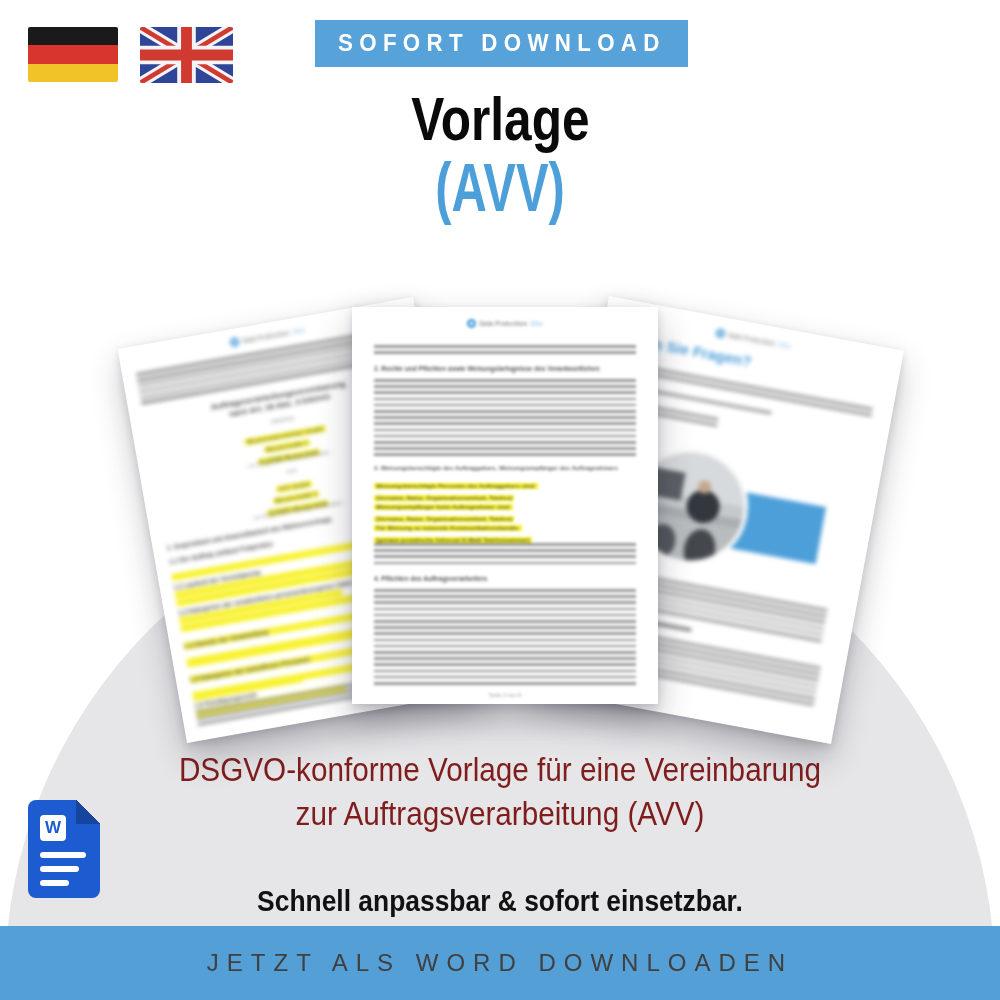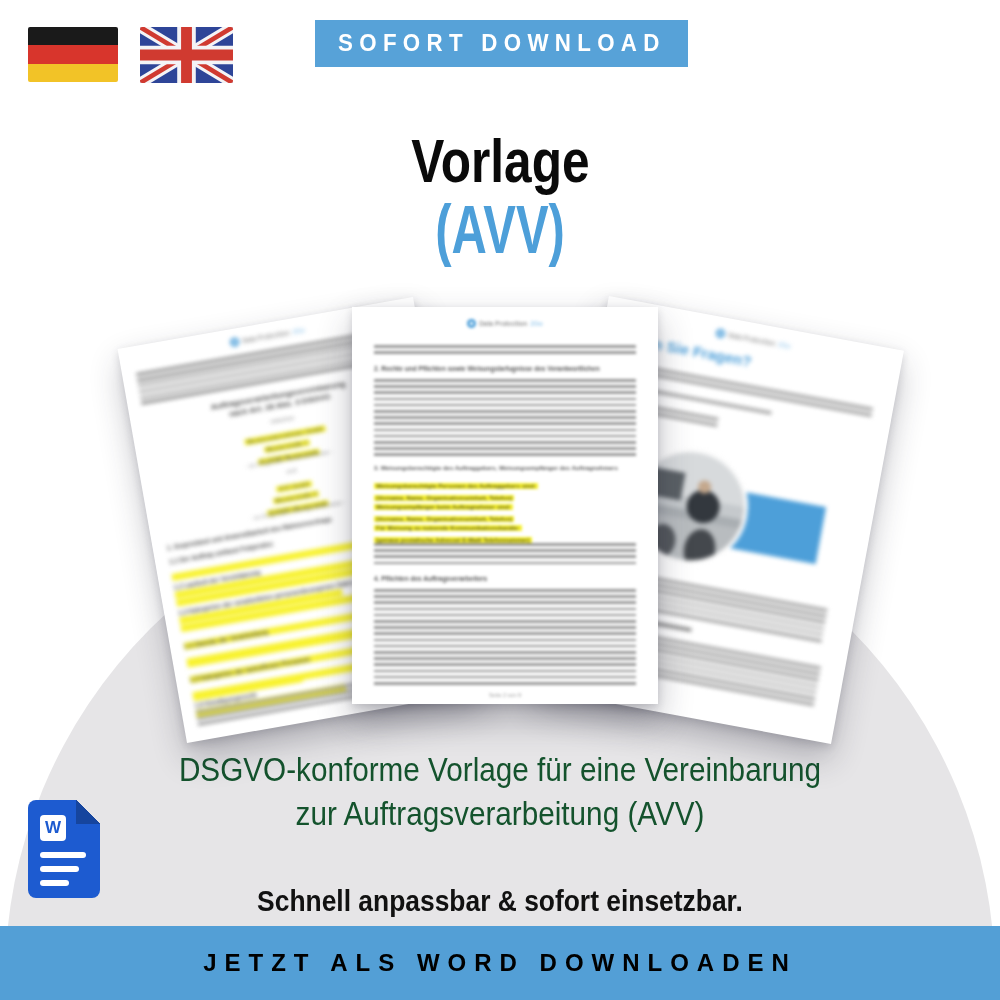--- a/index.html
+++ b/index.html
@@ -14,21 +14,21 @@
   .flag-de .s3{height:33.34%;background:#f2c327;}
   .flag-uk{left:140px;width:93px;height:56px;}
   .flag-uk svg{display:block;width:100%;height:100%;}
 
   .badge{position:absolute;left:315px;top:20px;width:373px;height:47px;background:#57a2d8;
          display:flex;align-items:center;justify-content:center;}
   .badge span{color:#ffffff;font-size:23px;font-weight:700;letter-spacing:6.5px;
               transform:scaleX(0.97);white-space:nowrap;}
 
   
-  .title{position:absolute;left:0;top:84px;width:1000px;text-align:center;line-height:0;margin-top:42px;}
+  .title{position:absolute;left:0;top:84px;width:1000px;text-align:center;line-height:0;}
   .title .t1{display:inline-block;font-size:62px;line-height:70px;font-weight:800;color:#0a0a0a;
              transform:scaleX(0.80);white-space:nowrap;}
   .title .t2,.title .t3{display:inline-block;font-size:68px;line-height:66px;font-weight:800;
              color:#4d9fd9;transform:scaleX(0.72);white-space:nowrap;}
   .title .row{line-height:0;margin:0;}
 
   
   .dome{position:absolute;left:5px;top:484px;width:990px;height:990px;border-radius:50%;
         background:#e6e5e7;}
 
@@ -87,28 +87,28 @@
   .word-icon{position:absolute;left:28px;top:800px;width:72px;height:98px;background:#1d5bd0;
              border-radius:8px;border-top-right-radius:0;}
   .word-fold{position:absolute;top:0;right:0;width:24px;height:24px;
              background:linear-gradient(225deg,#e6e5e7 0 50%,#16459e 50% 100%);}
   .word-wbox{position:absolute;left:12px;top:15px;width:26px;height:26px;background:#ffffff;
              border-radius:4px;display:flex;align-items:center;justify-content:center;}
   .word-wbox span{color:#1d5bd0;font-size:17px;font-weight:700;}
   .word-line{position:absolute;left:12px;height:6px;border-radius:3px;background:#ffffff;}
   .wl1{top:52px;width:46px;}.wl2{top:66px;width:39px;}.wl3{top:80px;width:29px;}
 
-  .subtitle{position:absolute;left:0;top:748px;width:1000px;text-align:center;color:#14532d;}
+  .subtitle{position:absolute;left:0;top:748px;width:1000px;text-align:center;color:#7f1d1d;}
   .subtitle div{font-size:33px;line-height:44px;transform:scaleX(0.90);white-space:nowrap;}
   .tagline{position:absolute;left:0;top:884px;width:1000px;text-align:center;}
   .tagline span{display:inline-block;font-size:30px;font-weight:700;color:#111111;
                 transform:scaleX(0.88);white-space:nowrap;}
   .cta{position:absolute;left:0;top:926px;width:1000px;height:74px;background:#539fd6;
        display:flex;align-items:center;justify-content:center;cursor:pointer;}
-  .cta span{color:#000000;font-size:24px;font-weight:700;letter-spacing:8px;white-space:nowrap;}
+  .cta span{color:#404040;font-size:24px;font-weight:400;letter-spacing:8px;white-space:nowrap;}
 </style>
 </head>
 <body>
 
 <div class="flag flag-de">
   <div class="s1"></div>
     <div class="s2"></div>
     <div class="s3"></div>
 </div>
 <div class="flag flag-uk">

